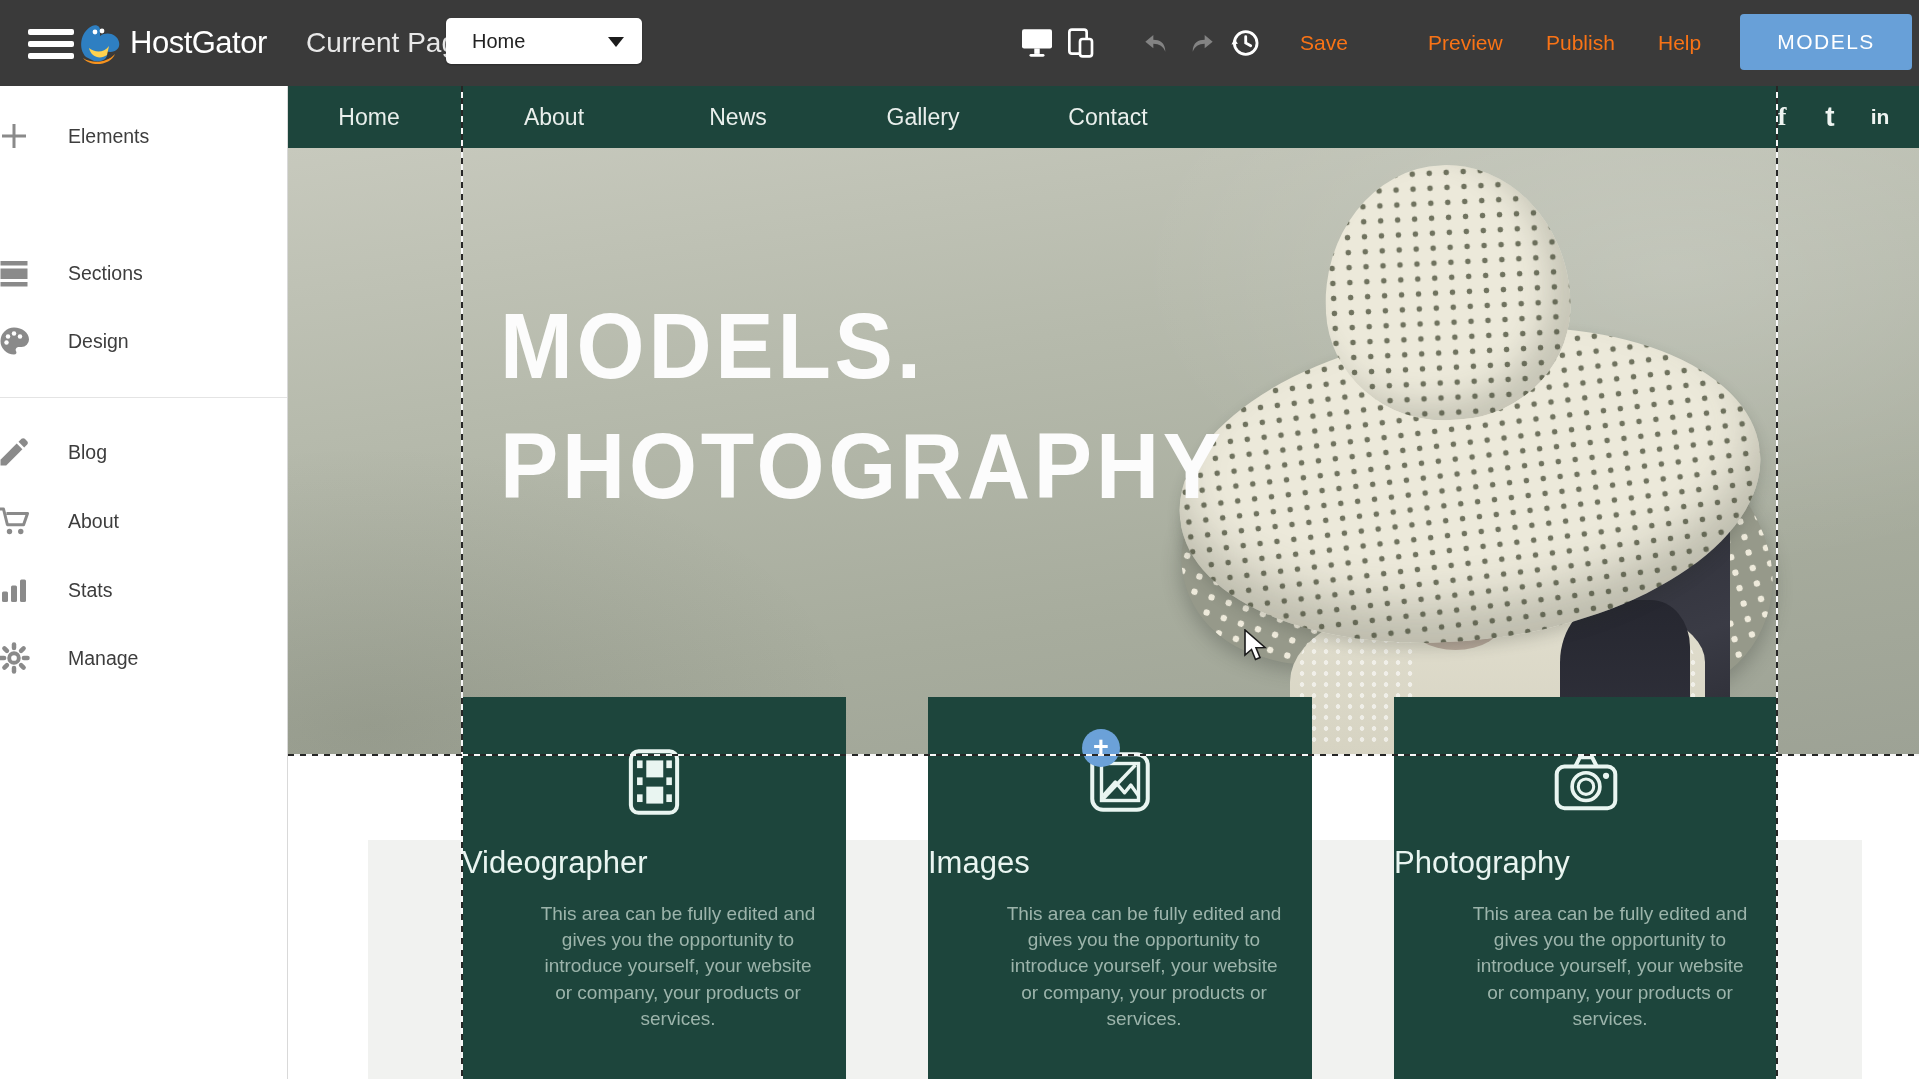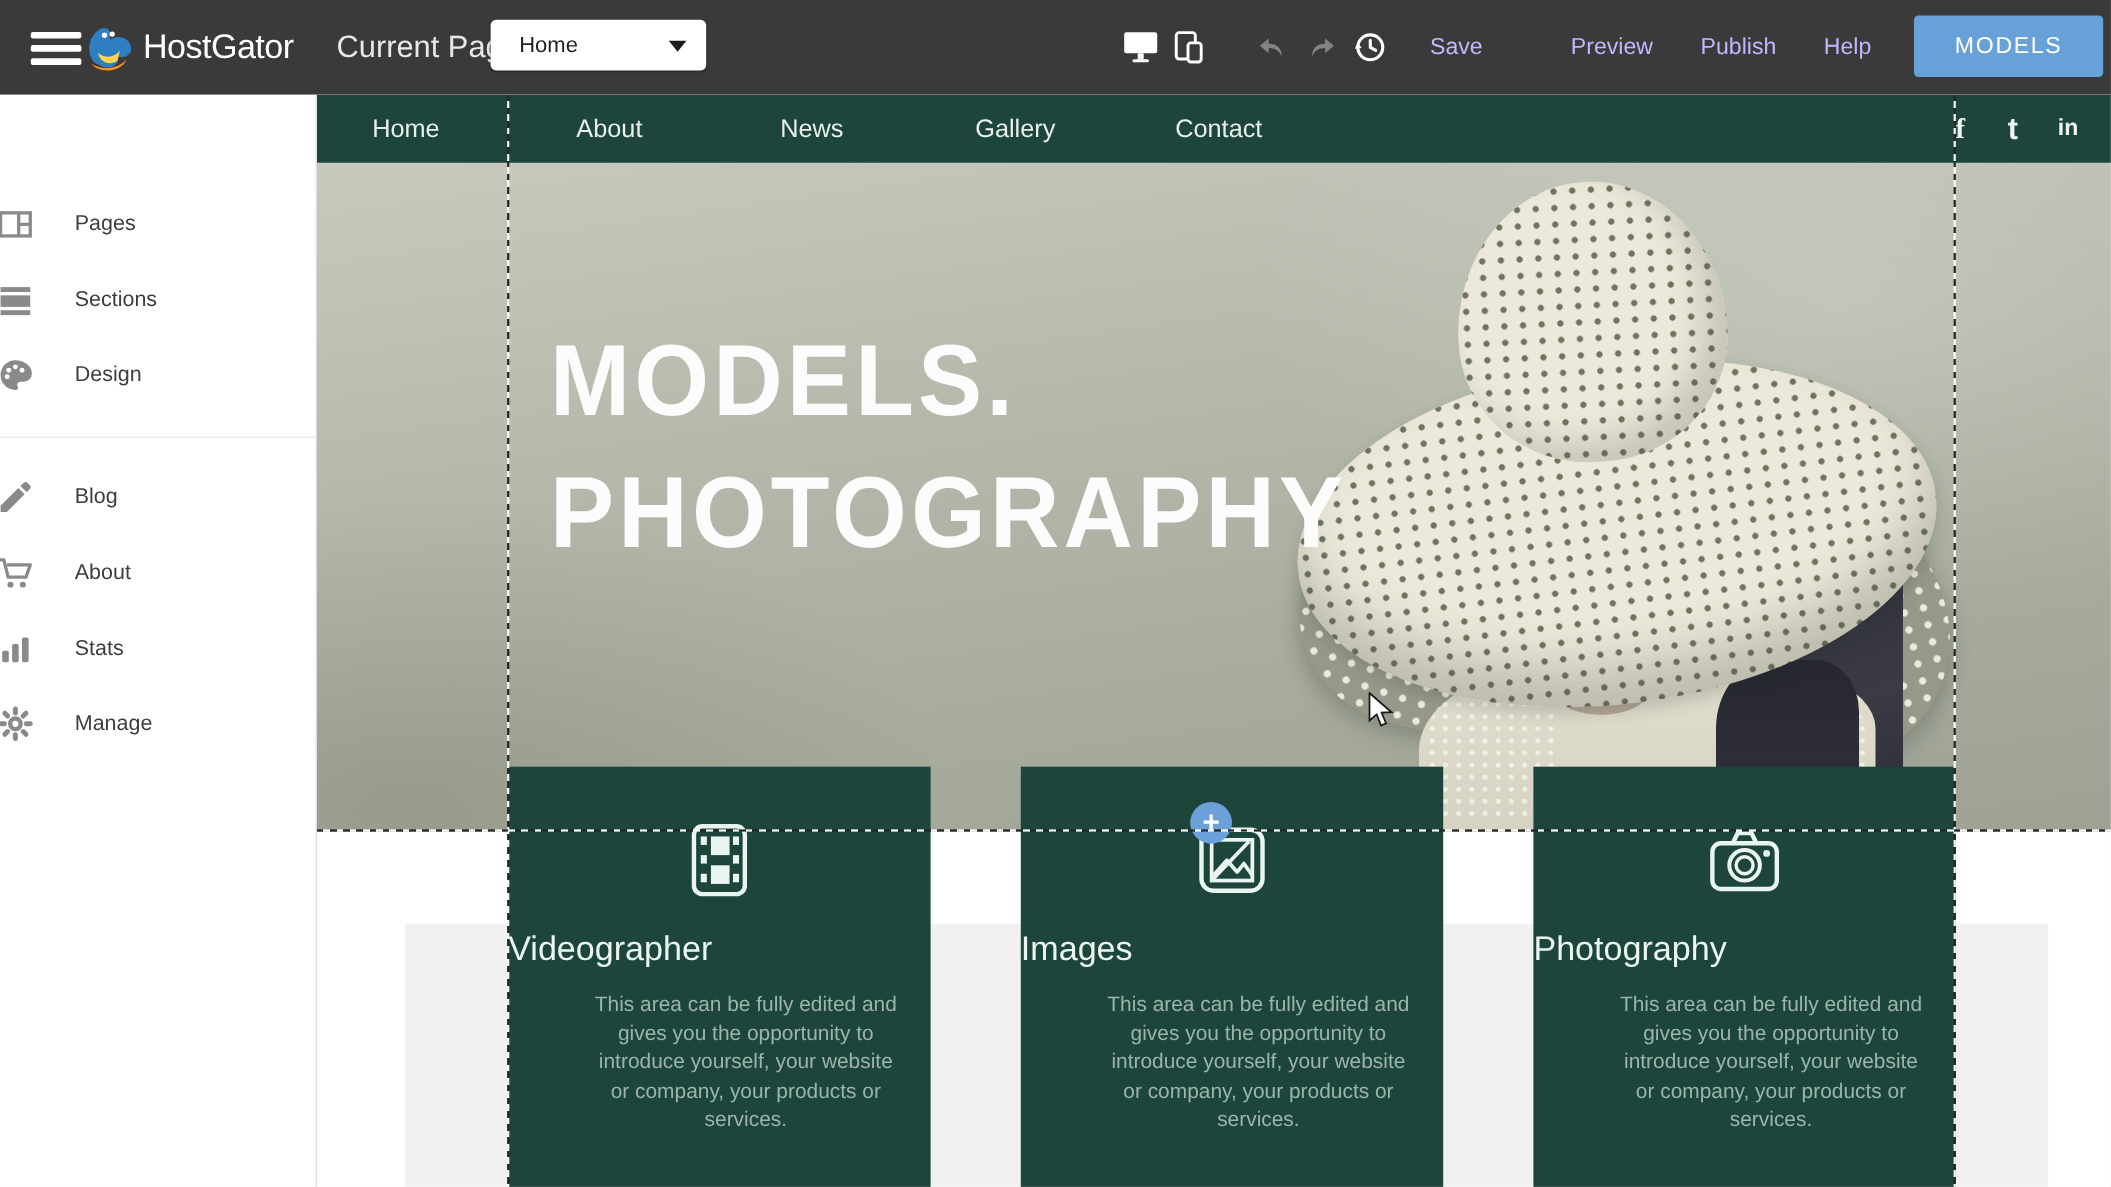--- a/index.html
+++ b/index.html
@@ -14,21 +14,21 @@
   .logo { position:absolute; left:76px; top:17px; height:52px; display:flex; align-items:center; }
   .logo svg { width:48px; height:48px; }
   .brand { color:#fff; font-size:31px; font-weight:normal; letter-spacing:-.5px; margin-left:6px; }
   .cp-label { position:absolute; left:306px; top:50%; transform:translateY(-50%); color:#e8e8e8; font-size:28px; }
   .page-select { position:absolute; left:446px; top:18px; width:196px; height:46px; background:#fff; border-radius:5px;
                  display:flex; align-items:center; cursor:pointer; box-shadow:0 1px 2px rgba(0,0,0,.3); }
   .page-select .val { margin-left:26px; font-size:20px; color:#222; }
   .page-select .caret { position:absolute; right:18px; top:19px; width:0; height:0;
                  border-left:8px solid transparent; border-right:8px solid transparent; border-top:10px solid #1c1c1c; }
   .tb-ico { position:absolute; top:50%; transform:translateY(-50%); cursor:pointer; }
-  .tb-txt { position:absolute; top:50%; transform:translateY(-50%); color:#c4b5fd; font-size:21px; cursor:pointer; }
+  .tb-txt { position:absolute; top:50%; transform:translateY(-50%); color:#f97316; font-size:21px; cursor:pointer; }
   .upgrade { position:absolute; left:1740px; top:14px; width:172px; height:56px; background:#68a0d8; border:none;
              border-radius:4px; color:#fff; font-size:21px; letter-spacing:1.5px; font-family:inherit; cursor:pointer; }
 
   
   .sidebar { position:absolute; left:0; top:86px; width:288px; height:993px; background:#fff;
              border-right:1px solid #d9d9d9; z-index:40; }
   .side-item { position:absolute; left:0; width:100%; height:40px; cursor:pointer; }
   .side-item .sicon { position:absolute; left:-4px; top:2px; width:36px; height:36px; }
   .side-item .slabel { position:absolute; left:68px; top:50%; transform:translateY(-50%); font-size:19.5px; color:#3d3d3d; }
   .side-div { position:absolute; left:0; top:311px; width:100%; height:1px; background:#e4e4e4; }
@@ -161,29 +161,27 @@
 
     <span class="tb-txt" style="left:1300px">Save</span>
     <span class="tb-txt" style="left:1428px">Preview</span>
     <span class="tb-txt" style="left:1546px">Publish</span>
     <span class="tb-txt" style="left:1658px">Help</span>
     <button class="upgrade">MODELS</button>
   </div>
 
   <div class="sidebar">
 
-
-    <div class="side-item" style="top:98px">
-      <svg class="sicon" viewBox="0 0 24 24">
-        <rect x="3" y="5" width="18" height="14" fill="none" stroke="#8a8a8a" stroke-width="2"></rect>
-        <line x1="14" y1="5" x2="14" y2="19" stroke="#8a8a8a" stroke-width="2"></line>
-        <line x1="14" y1="12" x2="21" y2="12" stroke="#8a8a8a" stroke-width="2"></line>
-      </svg>
-      <span class="slabel">Pages</span>
-    </div>
+    <div class="side-item" style="top:30px">
+      <svg class="sicon" viewBox="0 0 24 24">
+          <path d="M11 4h2v7h7v2h-7v7h-2v-7H4v-2h7z" fill="#8a8a8a"></path>
+        </svg>
+      <span class="slabel">Elements</span>
+    </div>
+
 
     <div class="side-item" style="top:167px">
       <svg class="sicon" viewBox="0 0 24 24">
         <rect x="3" y="4" width="18" height="3" fill="#8a8a8a"></rect>
         <rect x="3" y="9" width="18" height="7" fill="#8a8a8a"></rect>
         <rect x="3" y="18" width="18" height="3" fill="#8a8a8a"></rect>
       </svg>
       <span class="slabel">Sections</span>
     </div>
 

